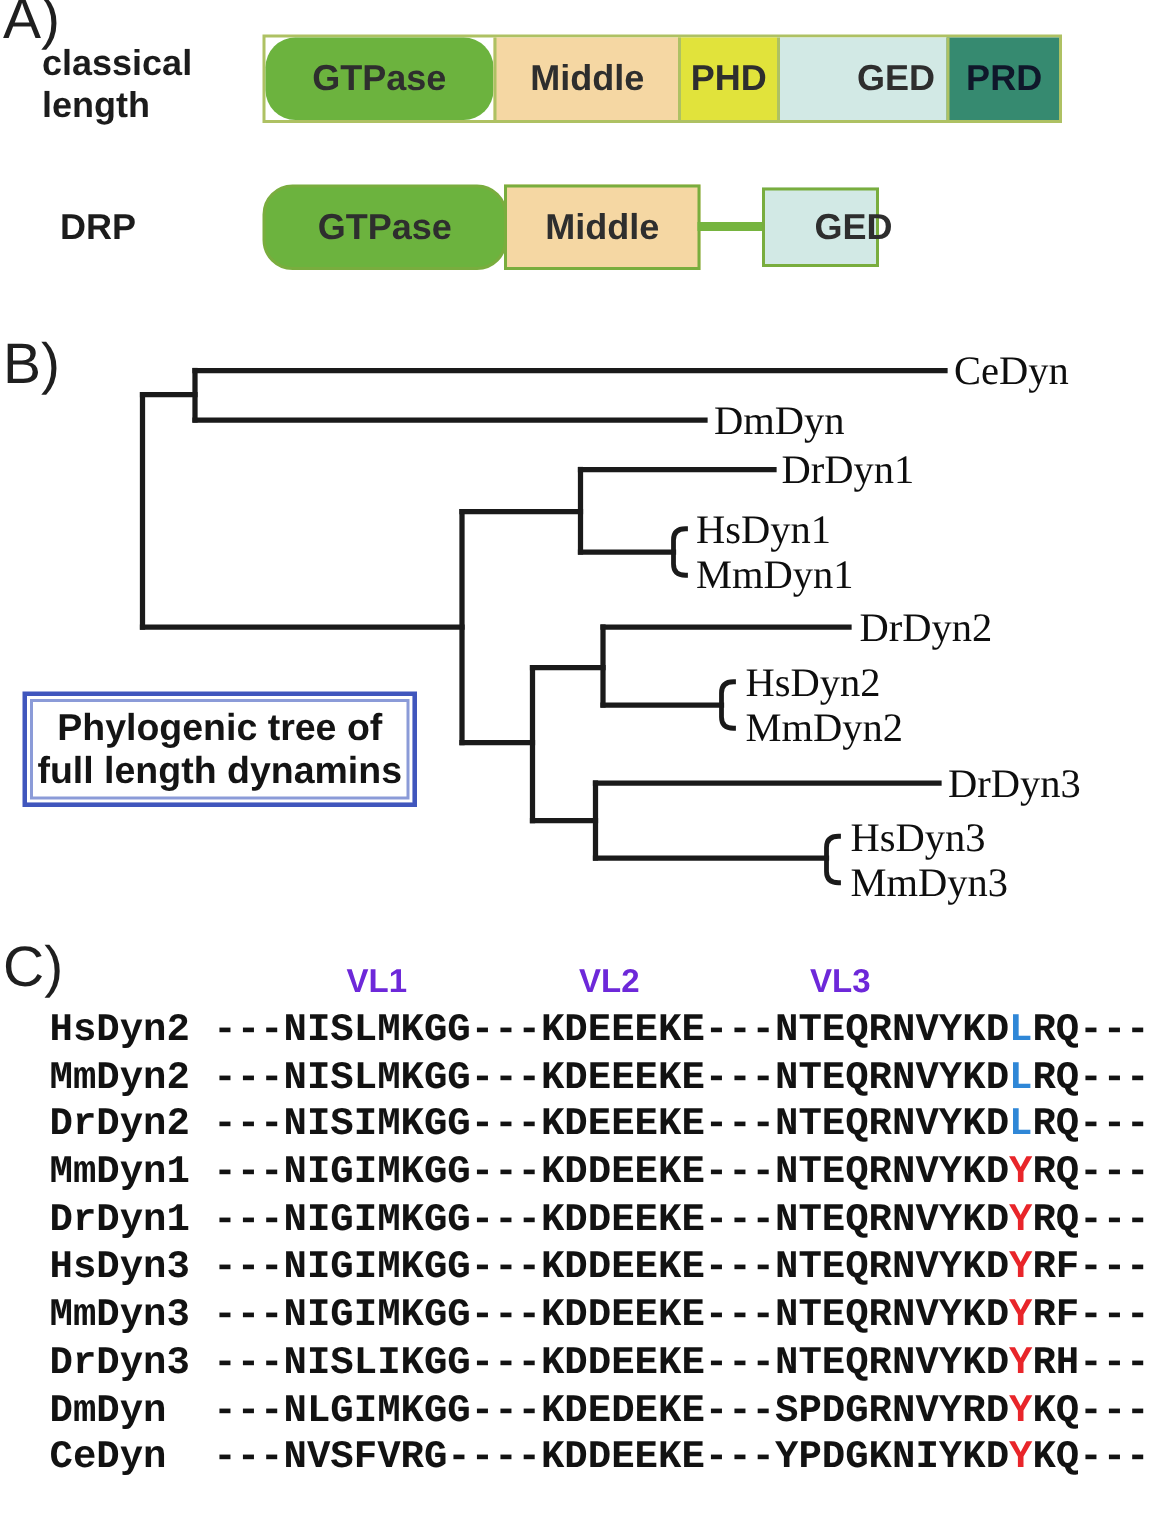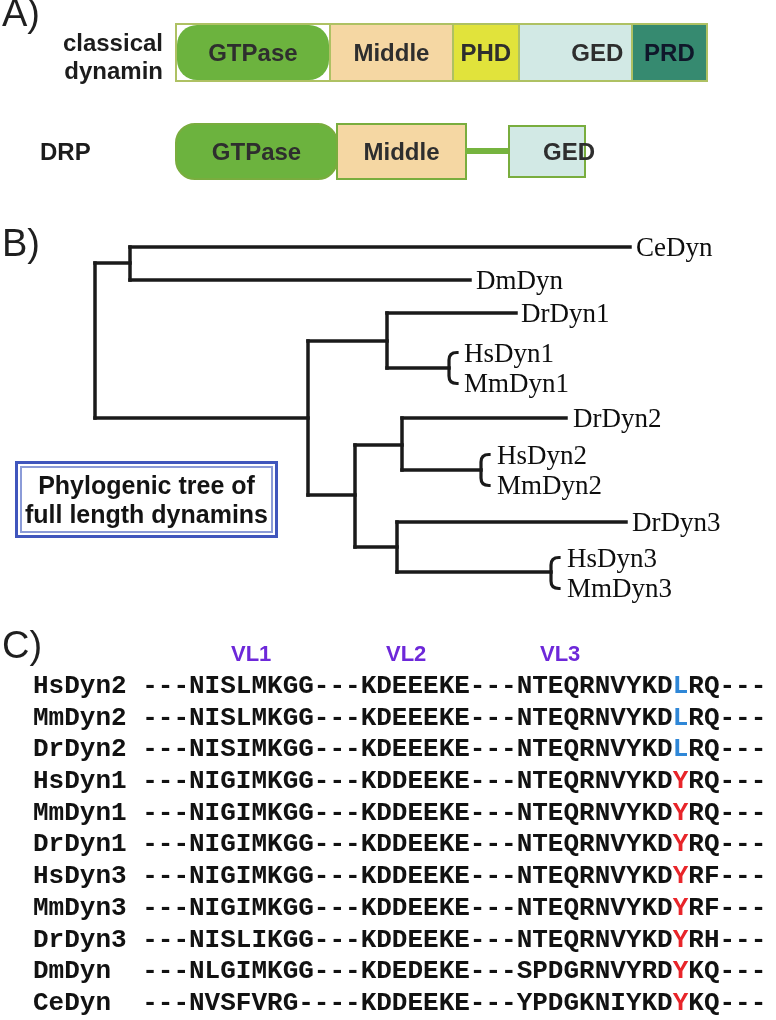--- a/index.html
+++ b/index.html
@@ -2,21 +2,21 @@
 <html><head>
 <meta charset="utf-8">
 <style>
   html,body{margin:0;padding:0;background:#ffffff;}
   .figure{position:relative;width:776px;height:1020px;background:#ffffff;overflow:hidden;
           font-family:"Liberation Sans",sans-serif;}
   .panel-tag{position:absolute;font-size:38px;font-weight:400;color:#1f1f1f;
              font-family:"Liberation Sans",sans-serif;}
   
   .side-label{position:absolute;font-weight:bold;font-size:24px;line-height:28px;
-              color:#1c1c1c;text-align:right;}
+              color:#1c1c1c;text-align:left;}
   .domain-bar{position:absolute;display:flex;box-sizing:border-box;
               border:2px solid #aec163;}
   .seg{display:flex;align-items:center;justify-content:center;box-sizing:border-box;
        font-weight:bold;font-size:24px;color:#2e2e2e;}
   .seg + .seg{border-left:2px solid #aec163;}
   .seg-gtpase{background:#6cb33e;border-radius:20px;}
   .seg-middle{background:#f5d7a3;}
   .seg-phd{background:#e1e33b;}
   .seg-ged{background:#d2e9e5;padding-left:44px;}
   .seg-prd{background:#368a70;color:#0f172a;}
@@ -46,21 +46,21 @@
 </style>
 </head>
 <body>
 
 <div class="figure">
 
   <div class="panel-tag" style="left:2px;top:-8px;">A)</div>
 
   <div class="side-label" style="left:28px;top:29px;width:135px;">
     <div>classical</div>
-    <div>dynamin</div>
+    <div>length</div>
   </div>
 
   <div class="domain-bar" style="left:175px;top:23px;width:533px;height:59px;">
     <div class="seg seg-gtpase" style="width:28.7%;">GTPase</div>
     <div class="seg seg-middle" style="width:23.3%;">Middle</div>
     <div class="seg seg-phd" style="width:12.4%;">PHD</div>
     <div class="seg seg-ged" style="width:21.4%;">GED</div>
     <div class="seg seg-prd" style="width:14.2%;">PRD</div>
   </div>
 
@@ -128,21 +128,20 @@
   <div class="panel-tag" style="left:2px;top:624px;">C)</div>
 
   <div class="vl-header" style="left:231px;top:641px;">VL1</div>
   <div class="vl-header" style="left:386px;top:641px;">VL2</div>
   <div class="vl-header" style="left:540px;top:641px;">VL3</div>
 
   <div class="alignment">
     <div class="seq-row"><span class="seq-label">HsDyn2</span><span>---NISLMKGG---KDEEEKE---NTEQRNVYKD</span><span class="hl-blue">L</span><span>RQ---</span></div>
     <div class="seq-row"><span class="seq-label">MmDyn2</span><span>---NISLMKGG---KDEEEKE---NTEQRNVYKD</span><span class="hl-blue">L</span><span>RQ---</span></div>
     <div class="seq-row"><span class="seq-label">DrDyn2</span><span>---NISIMKGG---KDEEEKE---NTEQRNVYKD</span><span class="hl-blue">L</span><span>RQ---</span></div>
-    <div class="seq-row"><span class="seq-label">HsDyn1</span><span>---NIGIMKGG---KDDEEKE---NTEQRNVYKD</span><span class="hl-red">Y</span><span>RQ---</span></div>
     <div class="seq-row"><span class="seq-label">MmDyn1</span><span>---NIGIMKGG---KDDEEKE---NTEQRNVYKD</span><span class="hl-red">Y</span><span>RQ---</span></div>
     <div class="seq-row"><span class="seq-label">DrDyn1</span><span>---NIGIMKGG---KDDEEKE---NTEQRNVYKD</span><span class="hl-red">Y</span><span>RQ---</span></div>
     <div class="seq-row"><span class="seq-label">HsDyn3</span><span>---NIGIMKGG---KDDEEKE---NTEQRNVYKD</span><span class="hl-red">Y</span><span>RF---</span></div>
     <div class="seq-row"><span class="seq-label">MmDyn3</span><span>---NIGIMKGG---KDDEEKE---NTEQRNVYKD</span><span class="hl-red">Y</span><span>RF---</span></div>
     <div class="seq-row"><span class="seq-label">DrDyn3</span><span>---NISLIKGG---KDDEEKE---NTEQRNVYKD</span><span class="hl-red">Y</span><span>RH---</span></div>
     <div class="seq-row"><span class="seq-label">DmDyn</span><span>---NLGIMKGG---KDEDEKE---SPDGRNVYRD</span><span class="hl-red">Y</span><span>KQ---</span></div>
     <div class="seq-row"><span class="seq-label">CeDyn</span><span>---NVSFVRG----KDDEEKE---YPDGKNIYKD</span><span class="hl-red">Y</span><span>KQ---</span></div>
   </div>
 
 </div>

